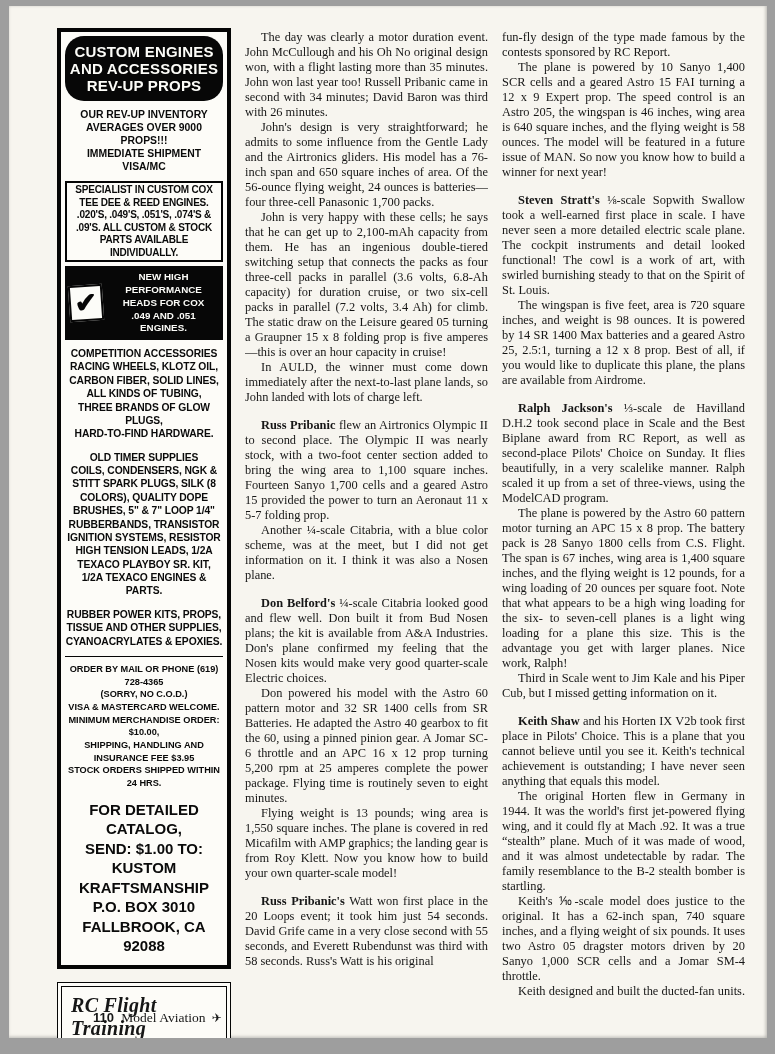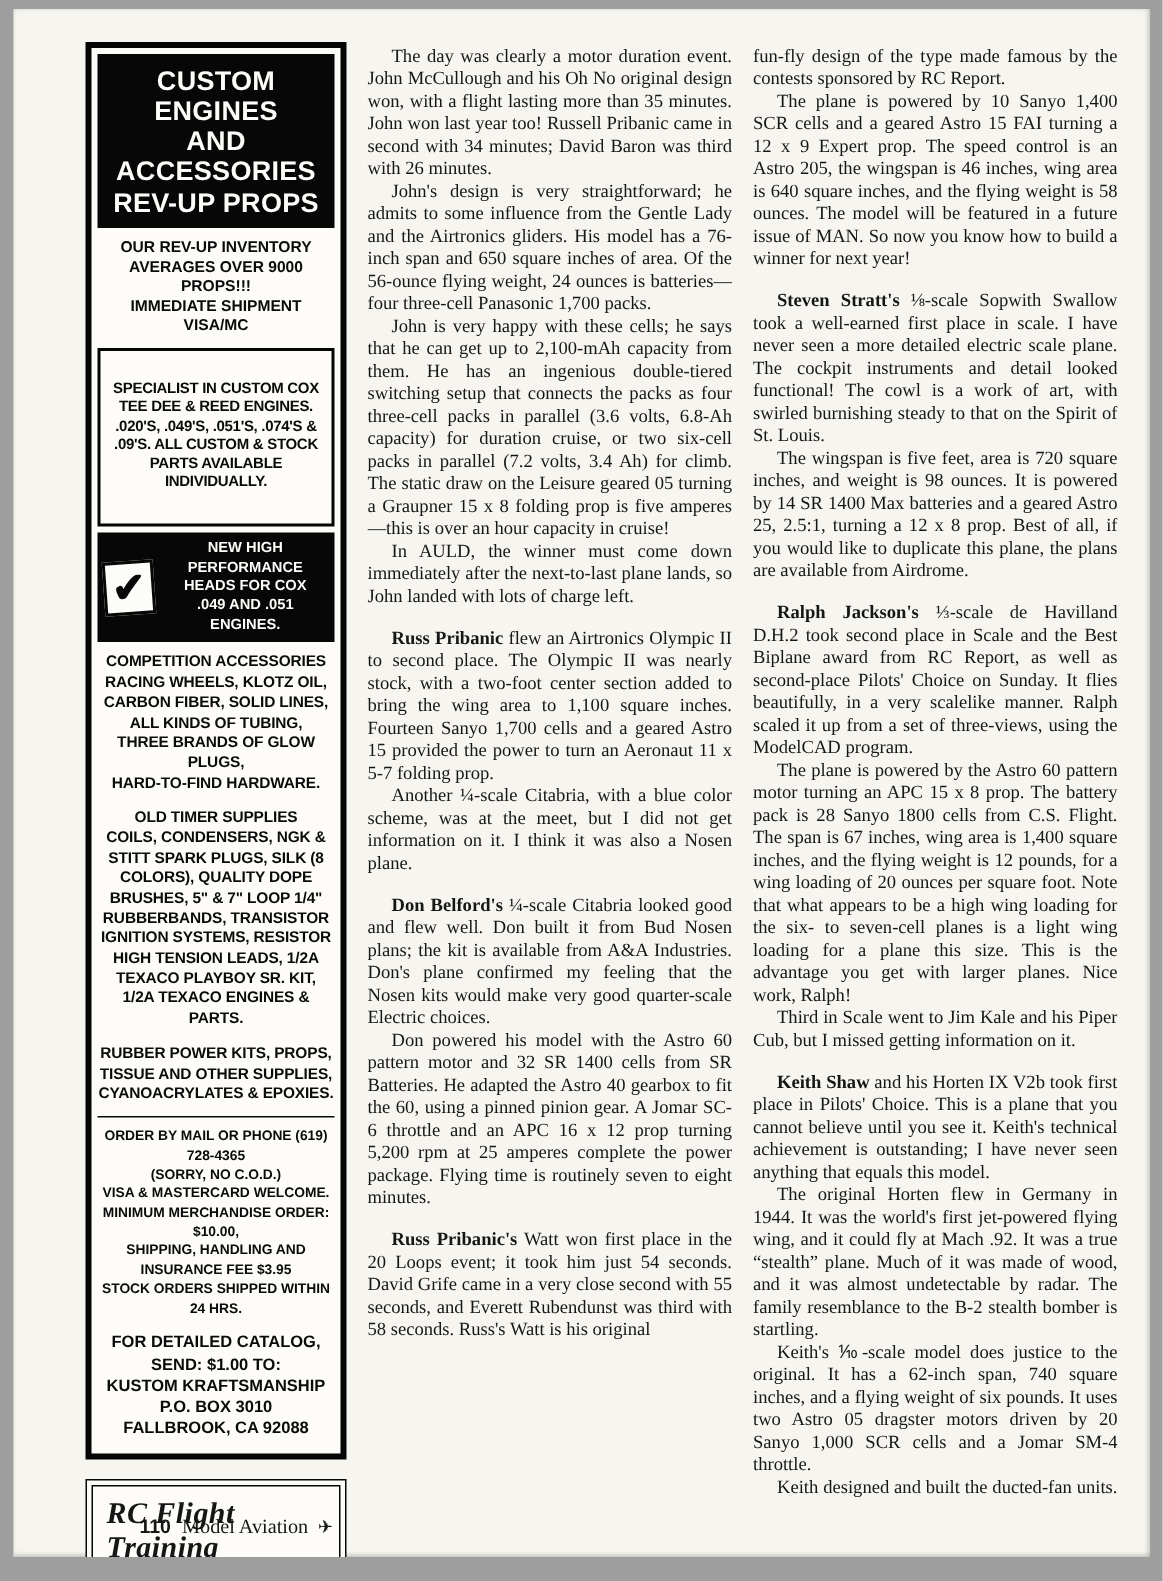--- a/index.html
+++ b/index.html
@@ -33,30 +33,31 @@
     border: 4px solid #050505;
     background: #fdfcf8;
     padding: 4px;
     font-family: "Liberation Sans", sans-serif;
     font-weight: bold;
     text-align: center;
     color: #0a0a0a;
   }
   .k-header {
     background: #070707; color: #fcfcf8;
-    font-size: 18px; line-height: 1.12;
+    font-size: 15px; line-height: 1.12;
     padding: 8px 2px 7px;
     white-space: pre-line;
     letter-spacing: .2px;
+    border-radius: 19px;
   }
   .k-inventory { font-size: 10.4px; line-height: 1.25; padding: 7px 0 6px; white-space: pre-line; }
   .k-specialist {
     border: 2px solid #050505;
     margin: 2px 0 4px;
-    padding: 20px 2px;
+    padding: 1px 2px;
     font-size: 10px; line-height: 1.25;
     letter-spacing: -.2px;
   }
   .k-band {
     background: #070707; color: #fcfcf8;
     display: flex; align-items: center; gap: 5px;
     padding: 5px 4px;
     text-align: center;
   }
   .k-check {
@@ -64,21 +65,21 @@
     width: 34px; height: 36px;
     background: #fcfcf8; color: #070707;
     border: 2px solid #070707;
     display: flex; align-items: center; justify-content: center;
     font-size: 27px; line-height: 1;
     transform: rotate(-4deg);
   }
   .k-band-text { flex: 1; font-size: 9.8px; line-height: 1.3; white-space: pre-line; }
   .k-body { font-size: 10.3px; line-height: 1.3; padding: 7px 0 3px; white-space: pre-line; letter-spacing: -.1px; }
   .k-order { font-size: 9.2px; line-height: 1.38; padding: 6px 0 2px; white-space: pre-line; border-top: 1px solid #050505; margin-top: 5px; }
-  .k-catalog { font-size: 11px; line-height: 1.3; padding: 8px 0 5px; white-space: pre-line; }
+  .k-catalog { font-size: 15px; line-height: 1.3; padding: 8px 0 5px; white-space: pre-line; }
 
   .rc {
     margin-top: 13px;
     border: 1px solid #050505;
     padding: 3px;
     background: #fdfcf8;
   }
   .rc-inner { border: 1px solid #050505; padding: 7px 9px 9px; }
   .rc-title {
     font-family: "Liberation Serif", serif;
@@ -194,20 +195,21 @@
 
           <p class="para gap"><b class="lead">Russ Pribanic</b><span> flew an Airtronics Olympic II to second place. The Olympic II was nearly stock, with a two-foot center section added to bring the wing area to 1,100 square inches. Fourteen Sanyo 1,700 cells and a geared Astro 15 provided the power to turn an Aeronaut 11 x 5-7 folding prop.</span></p>
 
 
           <p class="para"><span>Another ¼-scale Citabria, with a blue color scheme, was at the meet, but I did not get information on it. I think it was also a Nosen plane.</span></p>
 
           <p class="para gap"><b class="lead">Don Belford's</b><span> ¼-scale Citabria looked good and flew well. Don built it from Bud Nosen plans; the kit is available from A&amp;A Industries. Don's plane confirmed my feeling that the Nosen kits would make very good quarter-scale Electric choices.</span></p>
 
           <p class="para"><span>Don powered his model with the Astro 60 pattern motor and 32 SR 1400 cells from SR Batteries. He adapted the Astro 40 gearbox to fit the 60, using a pinned pinion gear. A Jomar SC-6 throttle and an APC 16 x 12 prop turning 5,200 rpm at 25 amperes complete the power package. Flying time is routinely seven to eight minutes.</span></p>
 
+          <p class="para"><span>Flying weight is 13 pounds; wing area is 1,550 square inches. The plane is covered in red Micafilm with AMP graphics; the landing gear is from Roy Klett. Now you know how to build your own quarter-scale model!</span></p>
 
           <p class="para gap"><b class="lead">Russ Pribanic's</b><span> Watt won first place in the 20 Loops event; it took him just 54 seconds. David Grife came in a very close second with 55 seconds, and Everett Rubendunst was third with 58 seconds. Russ's Watt is his original</span></p>
         </section>
 
       <section class="text-col">
 
           <p class="para noindent"><span>fun-fly design of the type made famous by the contests sponsored by RC Report.</span></p>
 
           <p class="para"><span>The plane is powered by 10 Sanyo 1,400 SCR cells and a geared Astro 15 FAI turning a 12 x 9 Expert prop. The speed control is an Astro 205, the wingspan is 46 inches, wing area is 640 square inches, and the flying weight is 58 ounces. The model will be featured in a future issue of MAN. So now you know how to build a winner for next year!</span></p>
 

